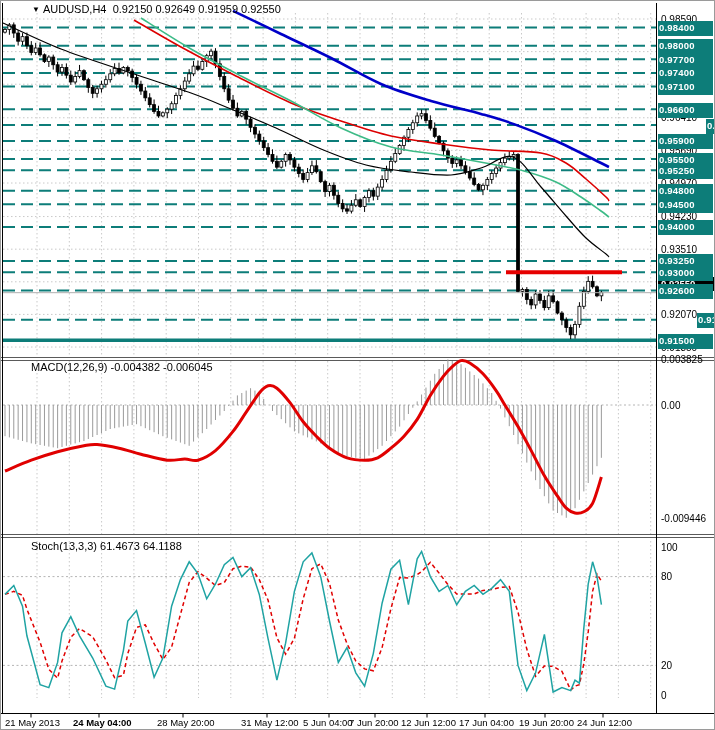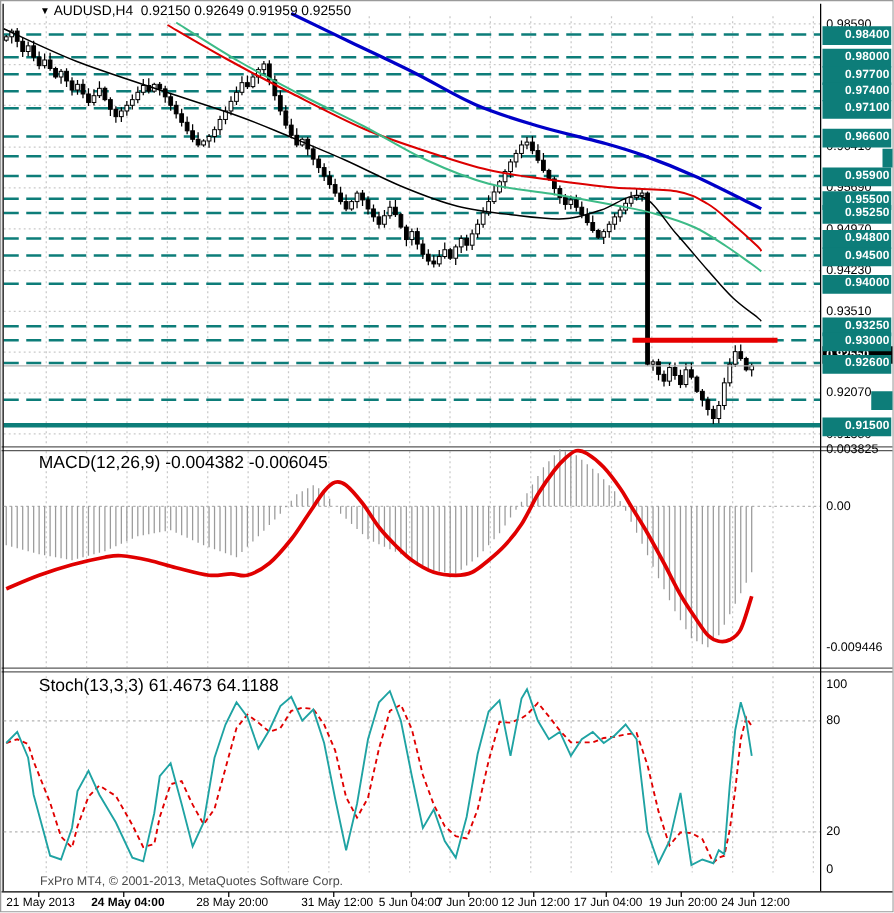--- a/index.html
+++ b/index.html
@@ -7,28 +7,28 @@
     position:relative;width:715px;height:730px;background:#ffffff;
     font-family:"Liberation Sans","DejaVu Sans",sans-serif;
     overflow:hidden;border:1px solid #9a9a9a;box-sizing:border-box;
   }
   svg{position:absolute;left:0;top:0;}
   .abs{position:absolute;margin-left:26px;}
   #chart-title{
     left:5px;top:2px;font-size:11px;color:#000;white-space:nowrap;z-index:30;
   }
   #chart-title .tri{font-size:8px;vertical-align:1px;margin-right:3px;}
-  .ind-label{font-size:14px;color:#000;white-space:nowrap;z-index:30;}
+  .ind-label{font-size:11px;color:#000;white-space:nowrap;z-index:30;}
   .ax-plain{
     position:absolute;left:660px;width:54px;font-size:10px;line-height:11px;
     color:#000;white-space:nowrap;z-index:10;background:transparent;
   }
   .ax-box{
     position:absolute;left:657px;width:55px;height:15px;font-size:9.5px;line-height:13px;
-    color:#fff;background:#0d7d79;z-index:20;padding-left:18px;box-sizing:border-box;
+    color:#fff;background:#0d7d79;z-index:20;padding-left:1px;box-sizing:border-box;
     font-weight:600;letter-spacing:0.2px;
   }
   .ax-cur{
     position:absolute;left:657px;width:58px;height:14px;font-size:9.5px;line-height:14px;
     color:#fff;background:#000;z-index:15;padding-left:3px;box-sizing:border-box;font-weight:600;
   }
   .t-label{position:absolute;font-size:9.5px;color:#000;white-space:nowrap;z-index:30;}
   #copyright{font-size:10px;color:#4a4a4a;z-index:30;white-space:nowrap;}
 </style>
 </head>
@@ -621,14 +621,13 @@
       <div class="t-label" style="left: 156px; top: 716px;">28 May 20:00</div>
       <div class="t-label" style="left: 240px; top: 716px;">31 May 12:00</div>
       <div class="t-label" style="left: 302px; top: 716px;">5 Jun 04:00</div>
       <div class="t-label" style="left: 348px; top: 716px;">7 Jun 20:00</div>
       <div class="t-label" style="left: 400px; top: 716px;">12 Jun 12:00</div>
       <div class="t-label" style="left: 458px; top: 716px;">17 Jun 04:00</div>
       <div class="t-label" style="left: 518px; top: 716px;">19 Jun 20:00</div>
       <div class="t-label" style="left: 576px; top: 716px;">24 Jun 12:00</div>
     </div>
 
-  <div id="copyright" class="abs" style="left:5px;top:699px;">FxPro MT4, © 2001-2013, MetaQuotes Software Corp.</div>
 </div>
 
 </body></html>

